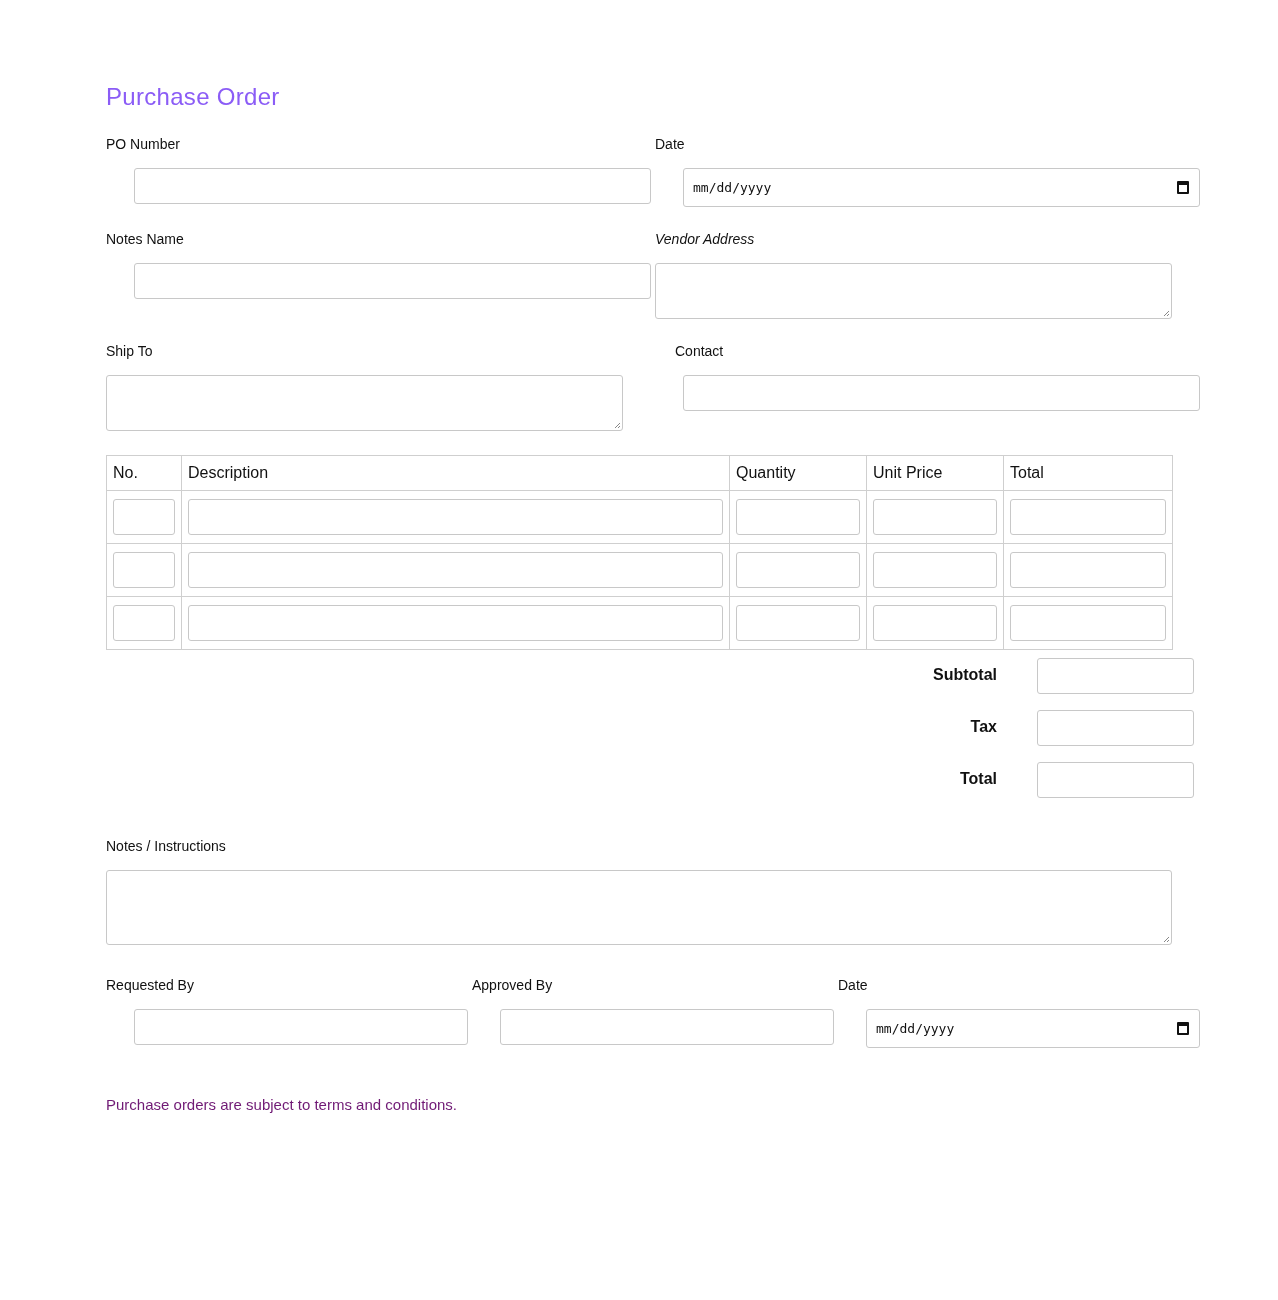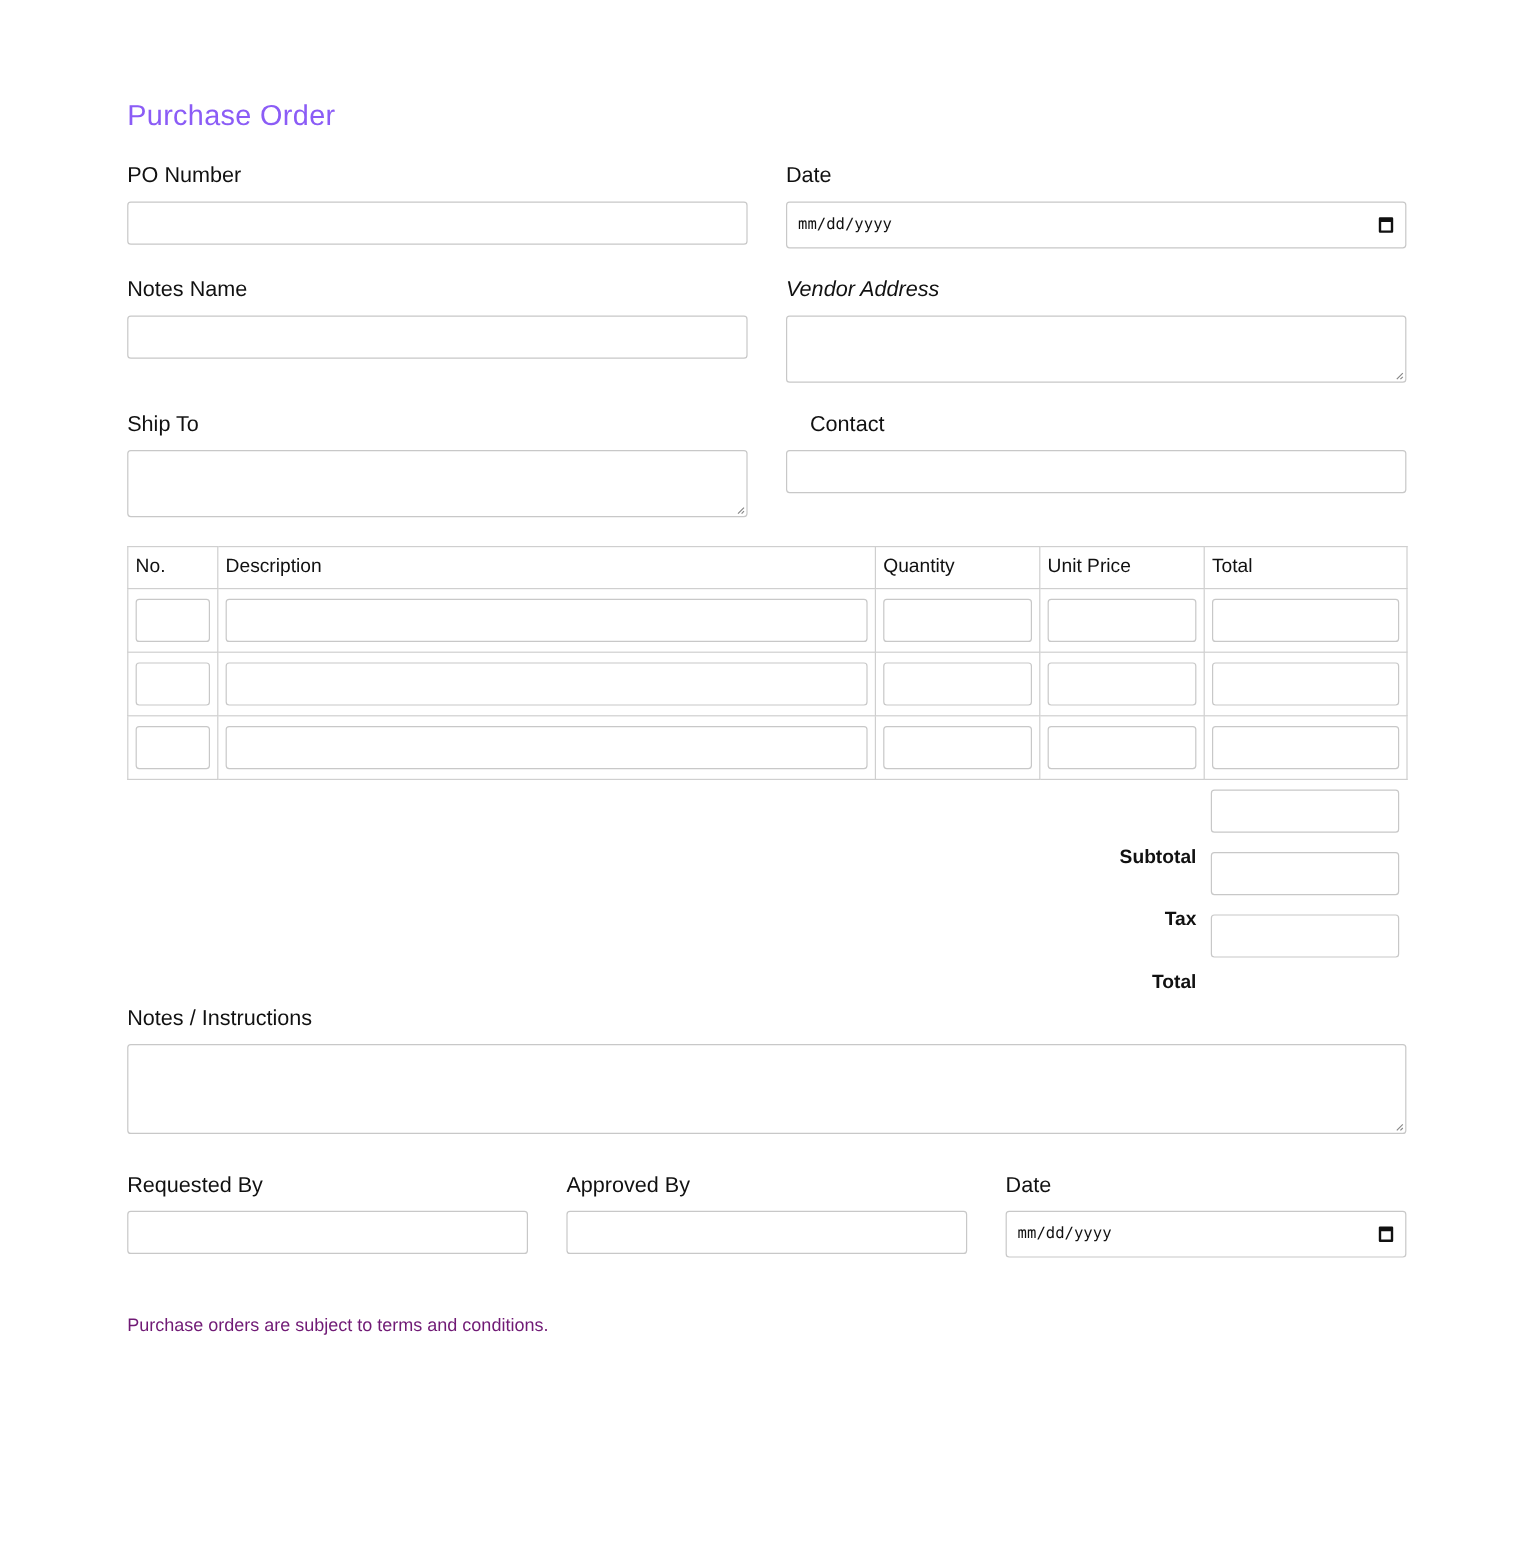--- a/index.html
+++ b/index.html
@@ -1,30 +1,30 @@
 <!DOCTYPE html>
 <html><head>
 <meta charset="utf-8">
 <style>
   html, body { margin: 0; padding: 0; background: #ffffff; }
   body { width: 1278px; height: 1300px; position: relative; font-family: "Liberation Sans", sans-serif; color: #111; }
   .page { position: absolute; left: 106px; top: 0; width: 1066px; }
   h1 { position: absolute; left: 0; top: 83px; margin: 0; font-size: 24px; font-weight: normal; letter-spacing: 0.3px; color: #8b5cf6; }
-  .label { position: absolute; font-size: 18px; color: #111; white-space: nowrap; }
-  .field { position: absolute; box-sizing: border-box; border: 1px solid #c8c8c8; border-radius: 3px; background: #fff; }
+  .label { position: absolute; font-size: 14px; color: #111; white-space: nowrap; }
+  .field { position: absolute; box-sizing: border-box; border: 1px solid #c8c8c8; border-radius: 3px; background: #fff; margin-left: 28px; }
   .textarea { position: absolute; box-sizing: border-box; border: 1px solid #c8c8c8; border-radius: 3px; background: #fff; }
   .grip { position: absolute; right: 1px; bottom: 1px; width: 8px; height: 8px; }
   .date-field { display: flex; align-items: center; justify-content: space-between; padding: 0 10px 0 9px; font-family: "DejaVu Sans Mono", monospace; font-size: 13px; color: #111; }
   .cal-icon { width: 12px; height: 13px; box-sizing: border-box; border: 2px solid #111; border-top-width: 4px; border-radius: 1px; }
   table.items { position: absolute; left: 0; top: 455px; width: 1066px; border-collapse: collapse; table-layout: fixed; }
   table.items th, table.items td { border: 1px solid #cfcfcf; padding: 0; margin-left: 20px; }
   table.items th { height: 34px; text-align: left; font-weight: normal; font-size: 16px; padding-left: 6px; color: #111; }
   table.items td { height: 52px; padding: 0 6px; }
   .cell-input { display: block; box-sizing: border-box; width: 100%; height: 36px; border: 1px solid #c8c8c8; border-radius: 3px; background: #fff; }
-  .sum-label { position: absolute; font-size: 16px; font-weight: bold; text-align: right; width: 120px; margin-top: 40px; }
+  .sum-label { position: absolute; font-size: 16px; font-weight: bold; text-align: right; width: 120px; }
   .footer-note { position: absolute; left: 0; top: 1096px; font-size: 15px; color: #701a75; }
 </style>
 </head>
 <body>
 
 <div class="page">
   <h1>Purchase Order</h1>
 
   <div class="label" style="left:0; top:136px;">PO Number</div>
   <div class="field" style="left:0; top:168px; width:517px; height:36px;"></div>

